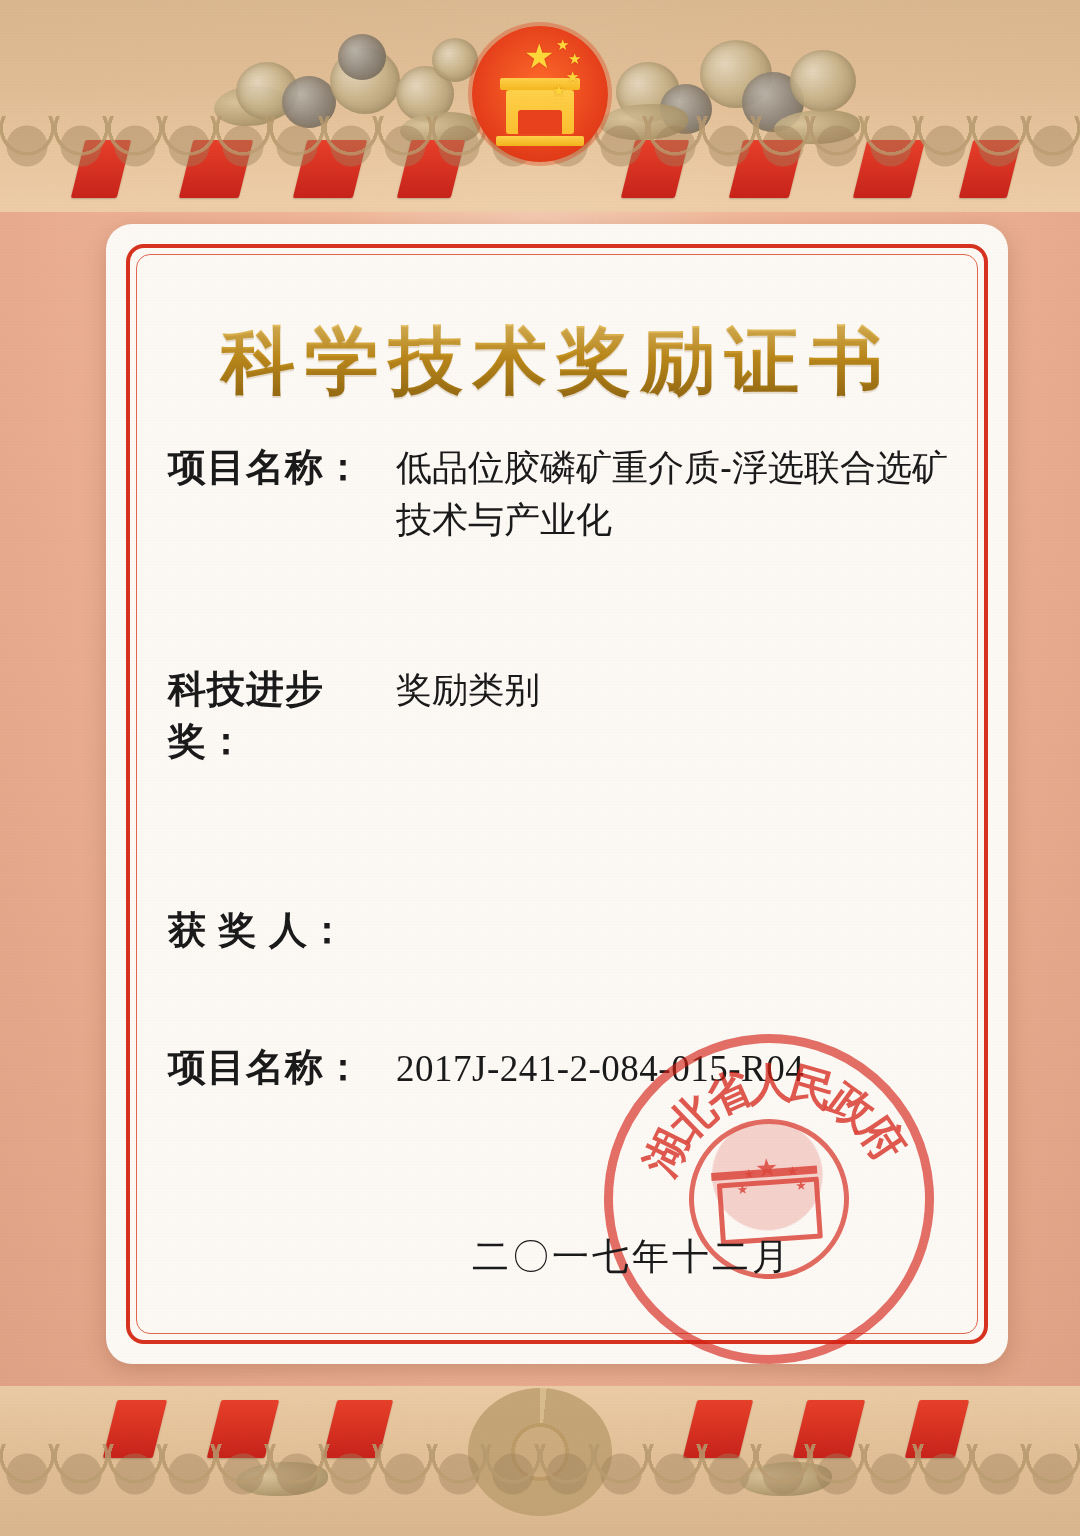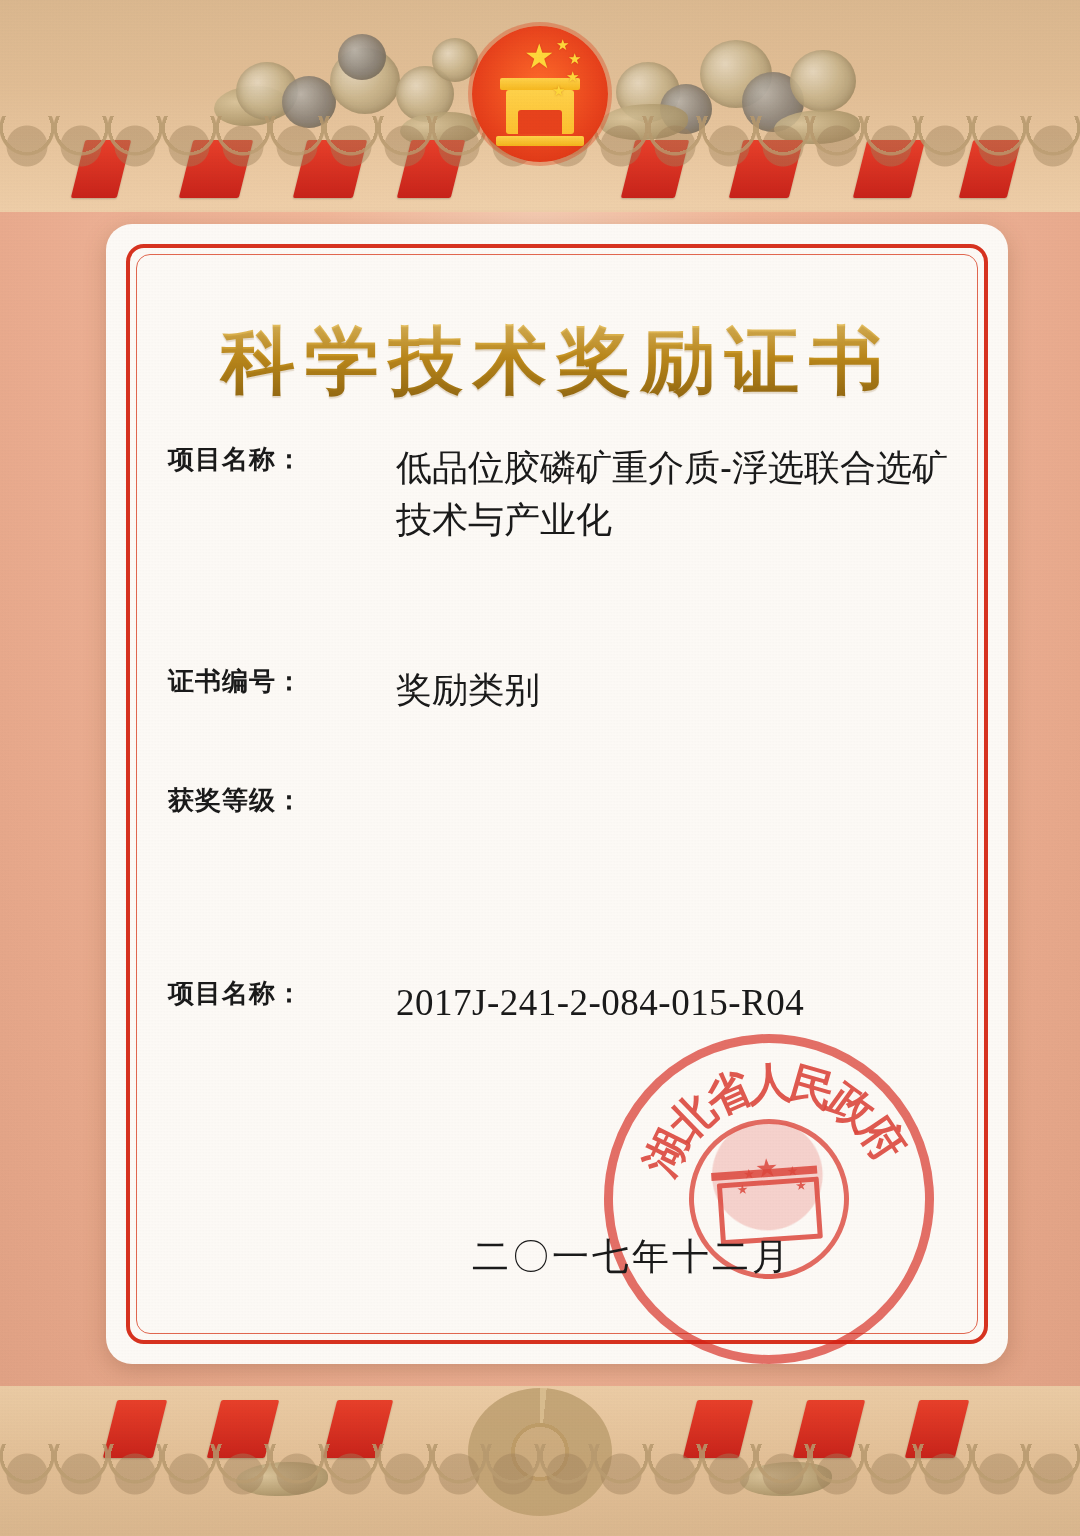--- a/index.html
+++ b/index.html
@@ -219,21 +219,21 @@
     width: 790px;
   }
   .row {
     display: flex;
     align-items: flex-start;
     margin-bottom: 0;
   }
   .row-label {
     width: 228px;
     flex: 0 0 228px;
-    font-size: 26px;
+    font-size: 38px;
     font-weight: bold;
     color: #1a1a1a;
     letter-spacing: 1px;
     line-height: 1.35;
     font-family: "Liberation Sans", sans-serif;
   }
   .row-value {
     flex: 1 1 auto;
     font-size: 36px;
     color: #1a1a1a;
@@ -388,29 +388,29 @@
       <div class="cert-title">科学技术奖励证书</div>
 
       <div class="rows">
 
         <div class="row row-project">
           <div class="row-label">项目名称：</div>
           <div class="row-value">低品位胶磷矿重介质-浮选联合选矿技术与产业化</div>
         </div>
 
         <div class="row row-category">
-          <div class="row-label">证书编号：</div>
+          <div class="row-label">科技进步奖：</div>
           <div class="row-value">奖励类别</div>
         </div>
 
         <div class="row row-grade">
-          <div class="row-label">获奖等级：</div>
         </div>
 
         <div class="row row-winner">
+          <div class="row-label">获 奖 人：</div>
         </div>
 
         <div class="row row-number">
           <div class="row-label">项目名称：</div>
           <div class="row-value">2017J-241-2-084-015-R04</div>
         </div>
 
       </div>
 
       <div class="seal">

